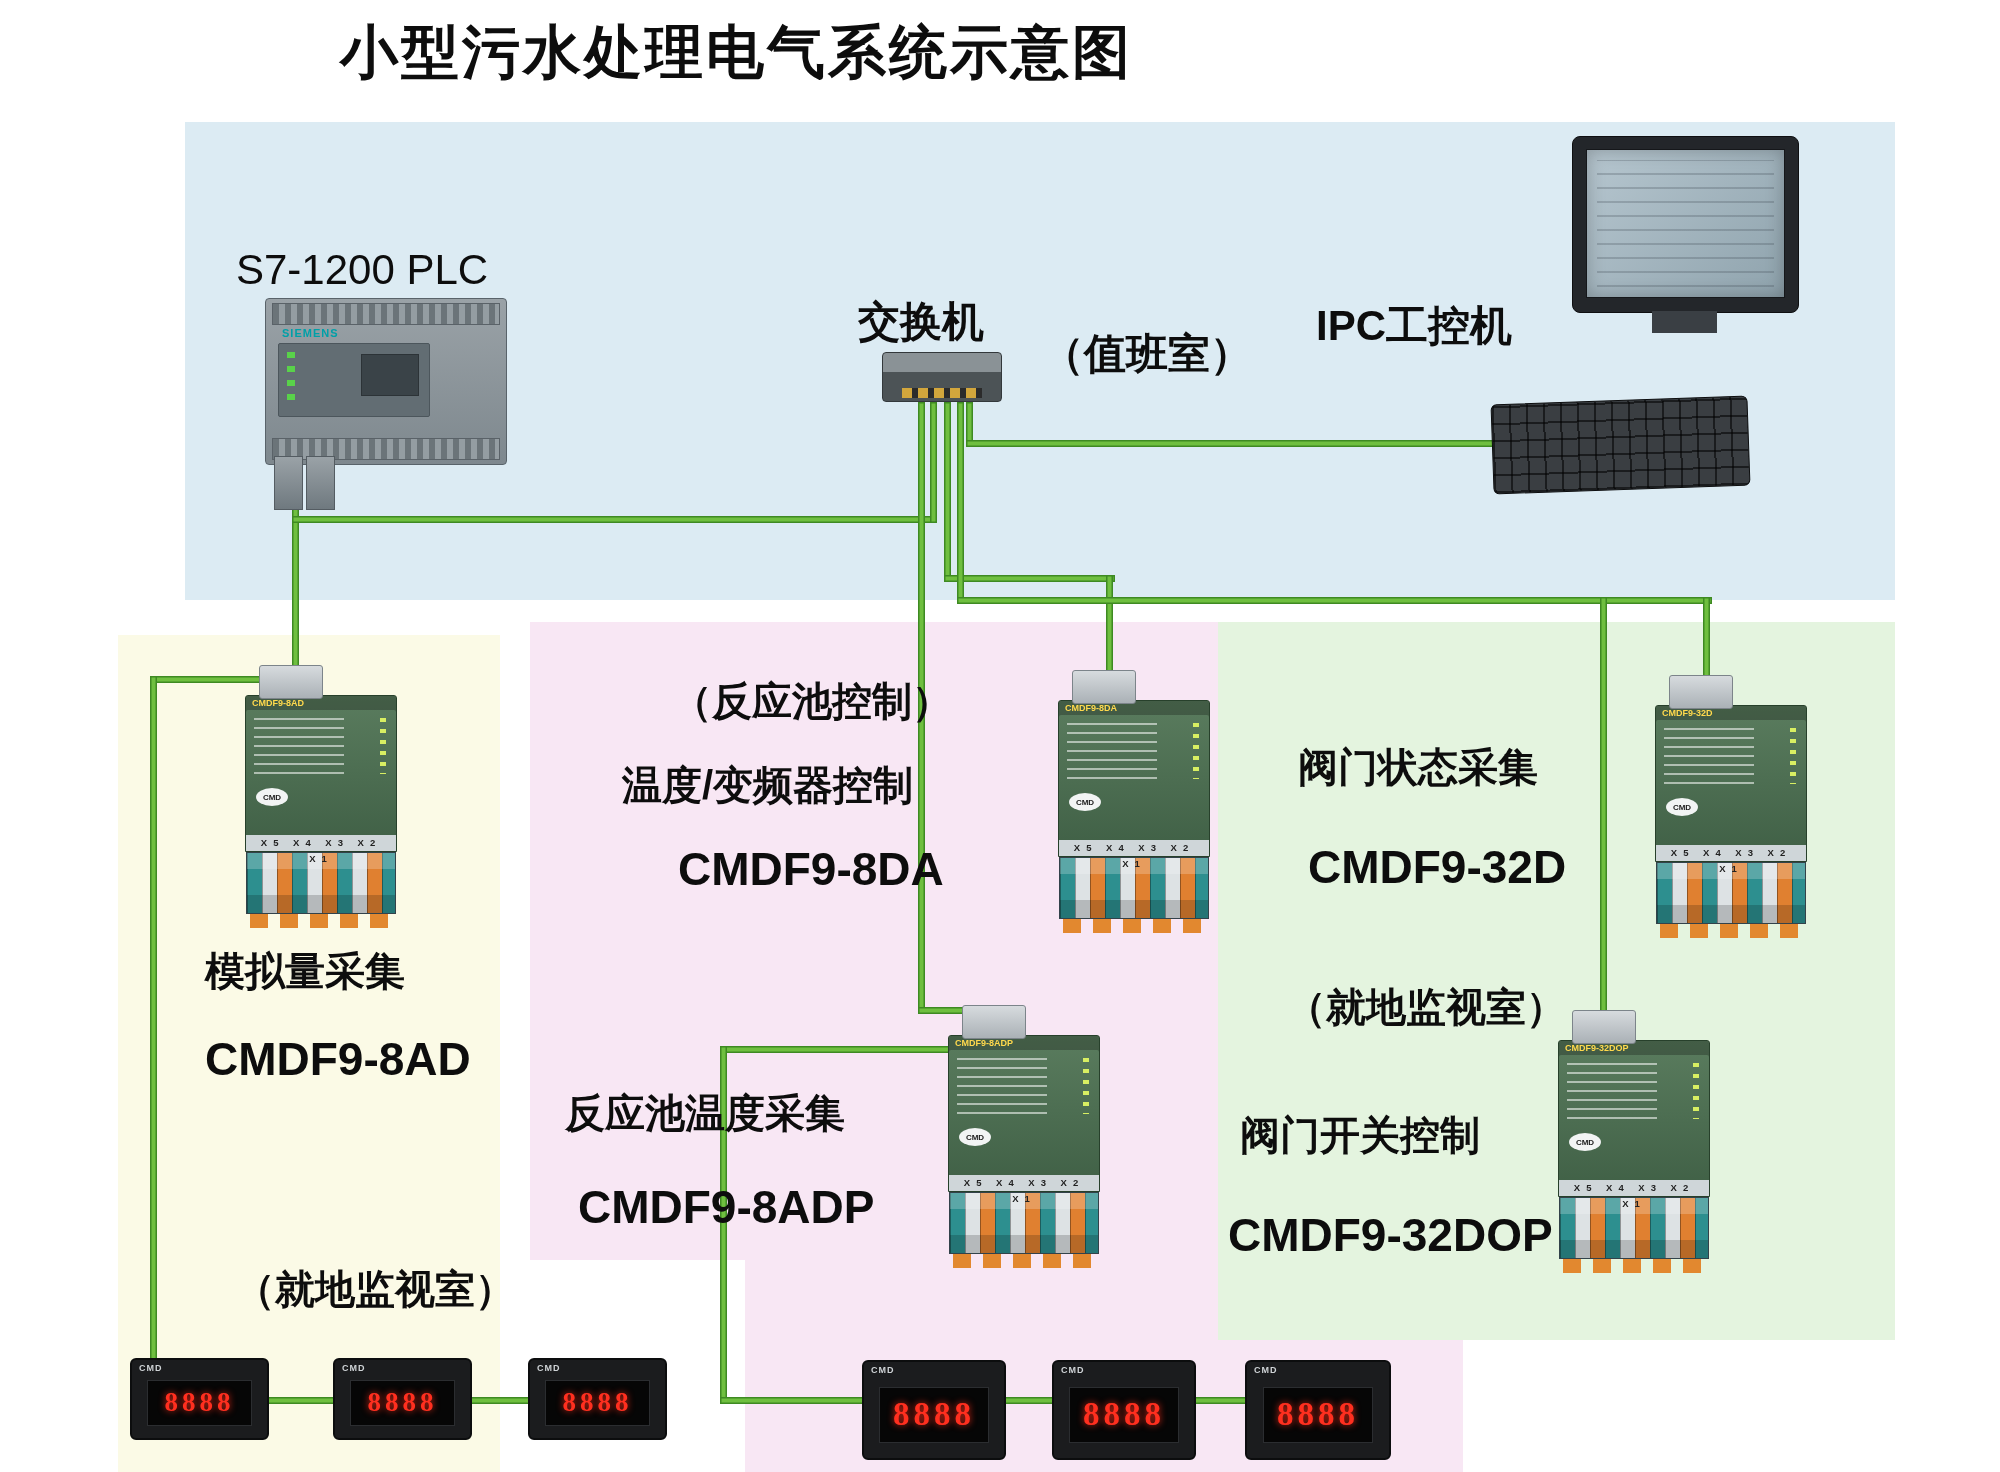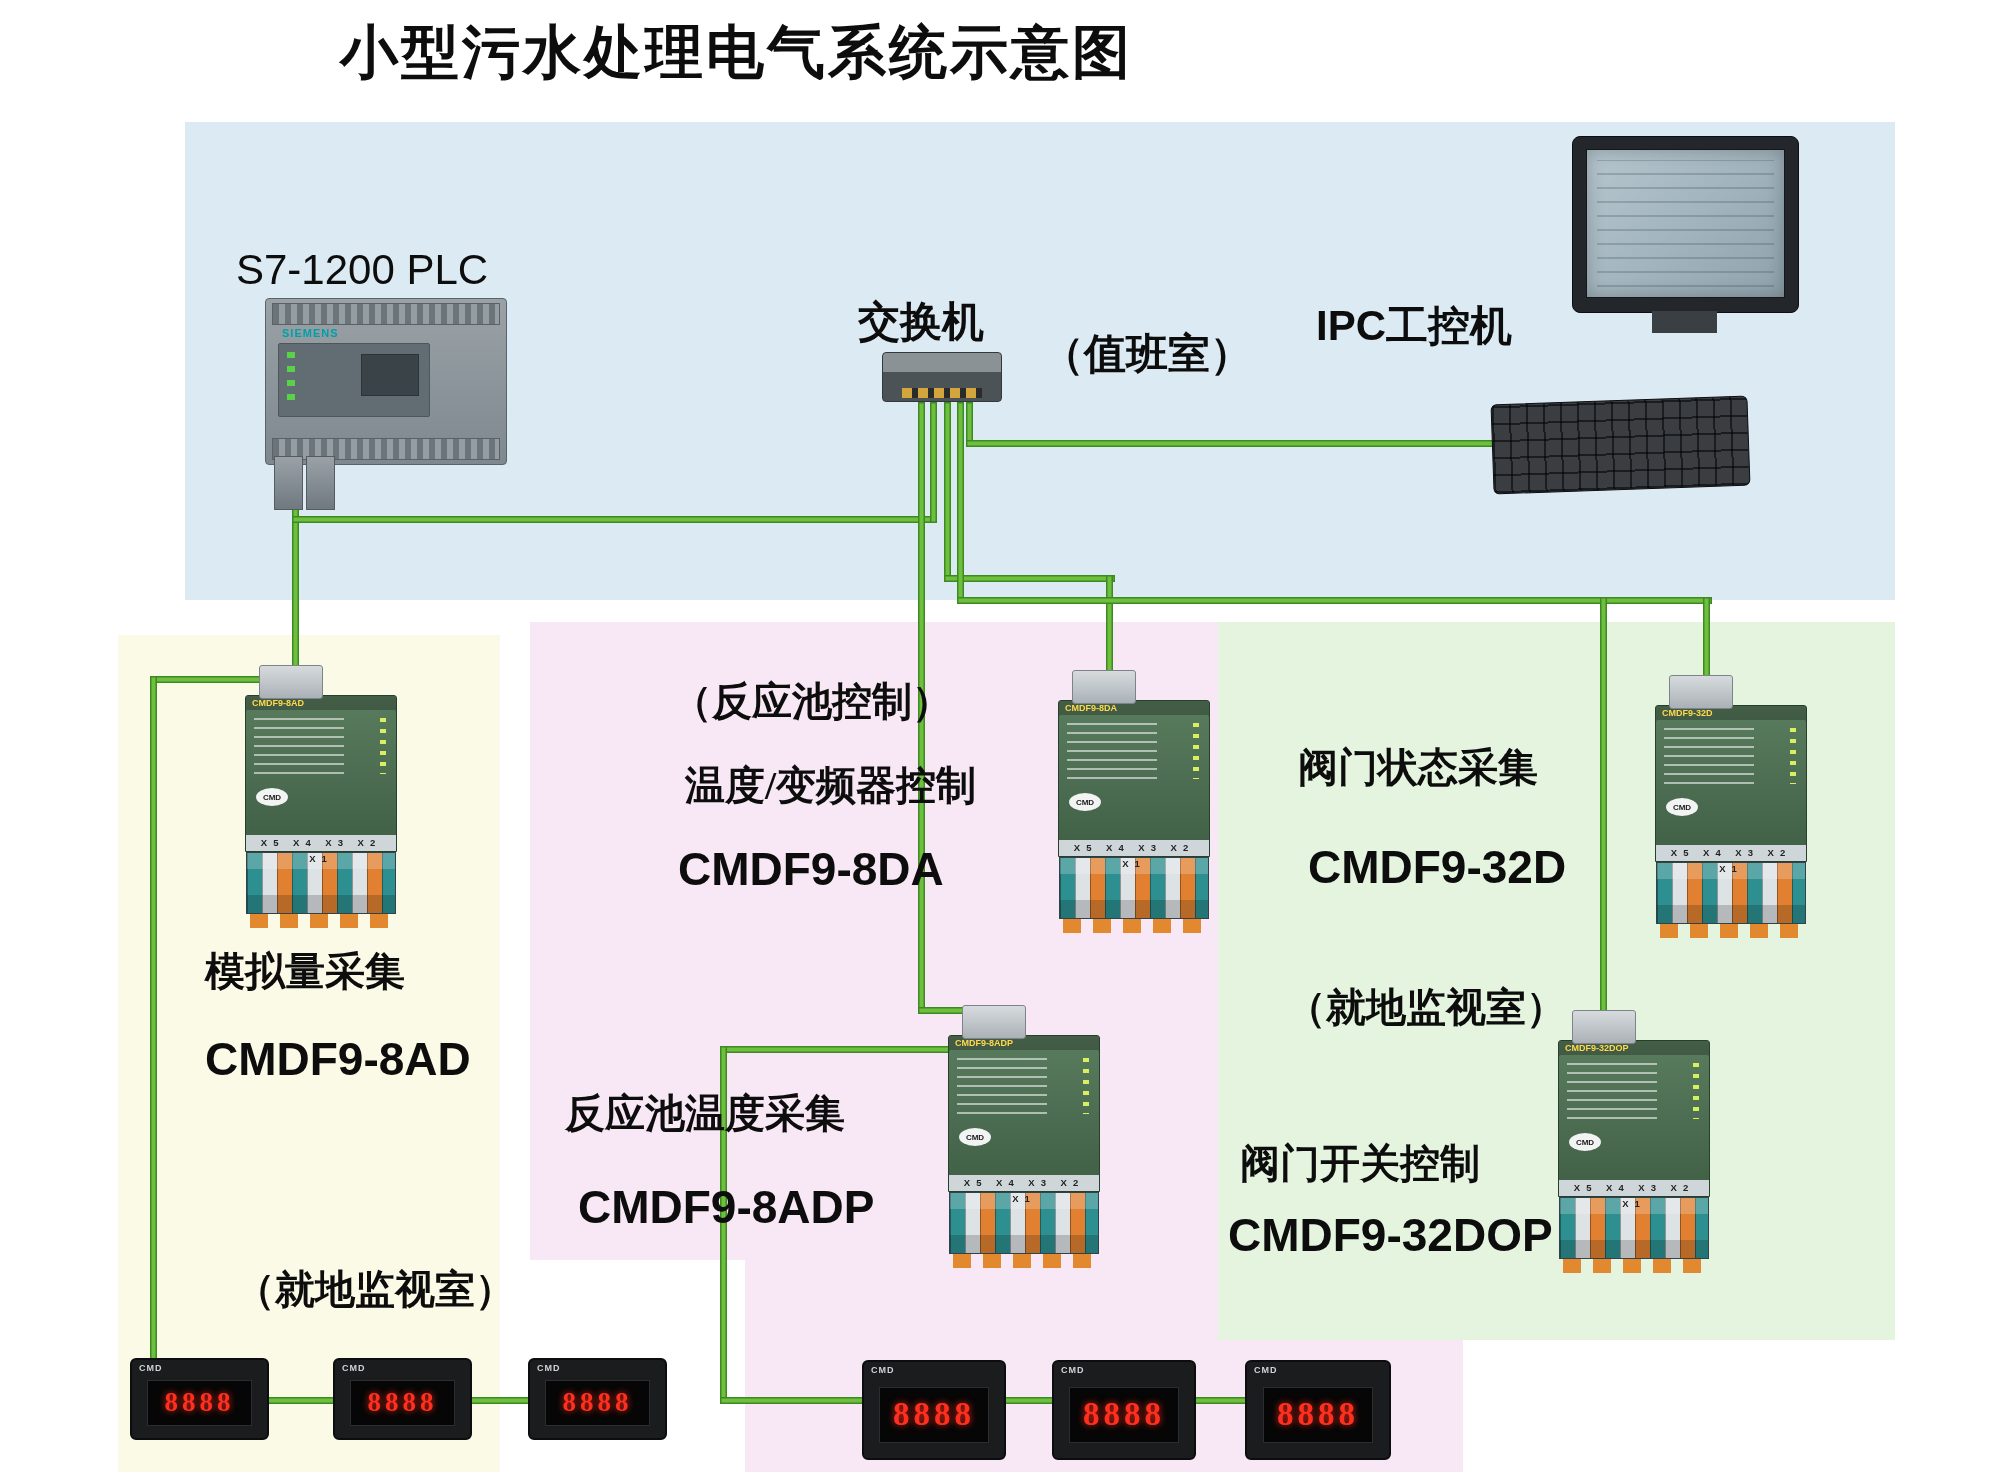--- a/index.html
+++ b/index.html
@@ -220,29 +220,29 @@
     </div>
     <div class="mod-terms"></div>
     <div class="mod-tabs"></div>
   </div>
 
   <div class="lbl lbl-40" style="left:205px;top:944px;">模拟量采集</div>
   <div class="lbl lbl-46" style="left:205px;top:1032px;">CMDF9-8AD</div>
   <div class="lbl lbl-40" style="left:235px;top:1262px;">（就地监视室）</div>
 
   <div class="lbl lbl-40" style="left:672px;top:674px;">（反应池控制）</div>
-  <div class="lbl lbl-40" style="left:685px;top:758px;font-family:Liberation Serif, serif;">温度/变频器控制</div>
+  <div class="lbl lbl-40" style="left:622px;top:758px;">温度/变频器控制</div>
   <div class="lbl lbl-46" style="left:678px;top:842px;">CMDF9-8DA</div>
   <div class="lbl lbl-40" style="left:565px;top:1086px;">反应池温度采集</div>
   <div class="lbl lbl-46" style="left:578px;top:1180px;">CMDF9-8ADP</div>
 
   <div class="lbl lbl-40" style="left:1298px;top:740px;">阀门状态采集</div>
   <div class="lbl lbl-46" style="left:1308px;top:840px;">CMDF9-32D</div>
   <div class="lbl lbl-40" style="left:1286px;top:980px;">（就地监视室）</div>
-  <div class="lbl lbl-40" style="left:1240px;top:1108px;margin-top:28px;">阀门开关控制</div>
+  <div class="lbl lbl-40" style="left:1240px;top:1108px;">阀门开关控制</div>
   <div class="lbl lbl-46" style="left:1228px;top:1208px;">CMDF9-32DOP</div>
 
   <div class="meter small" style="left:130px;top:1358px;width:135px;height:78px;">
     <div class="meter-brand">CMD</div>
     <div class="meter-display">
       <span class="meter-digits">8888</span>
     </div>
   </div>
   <div class="meter small" style="left:333px;top:1358px;width:135px;height:78px;">
     <div class="meter-brand">CMD</div>

